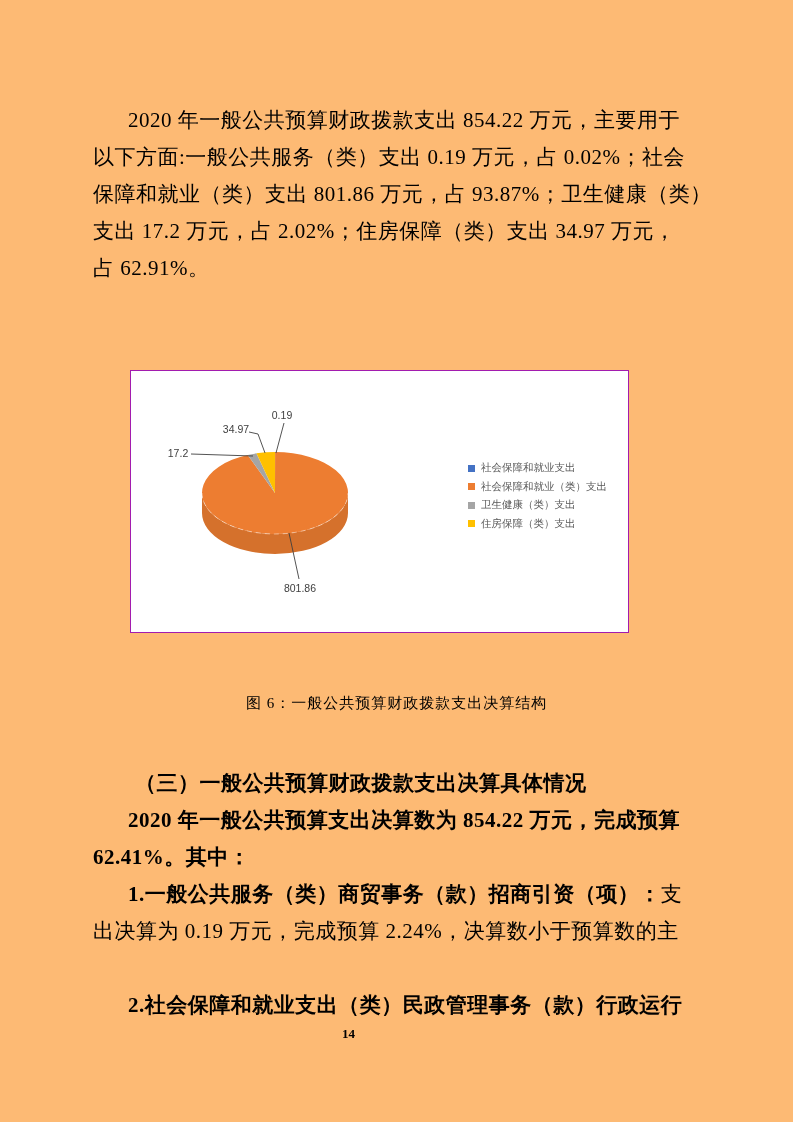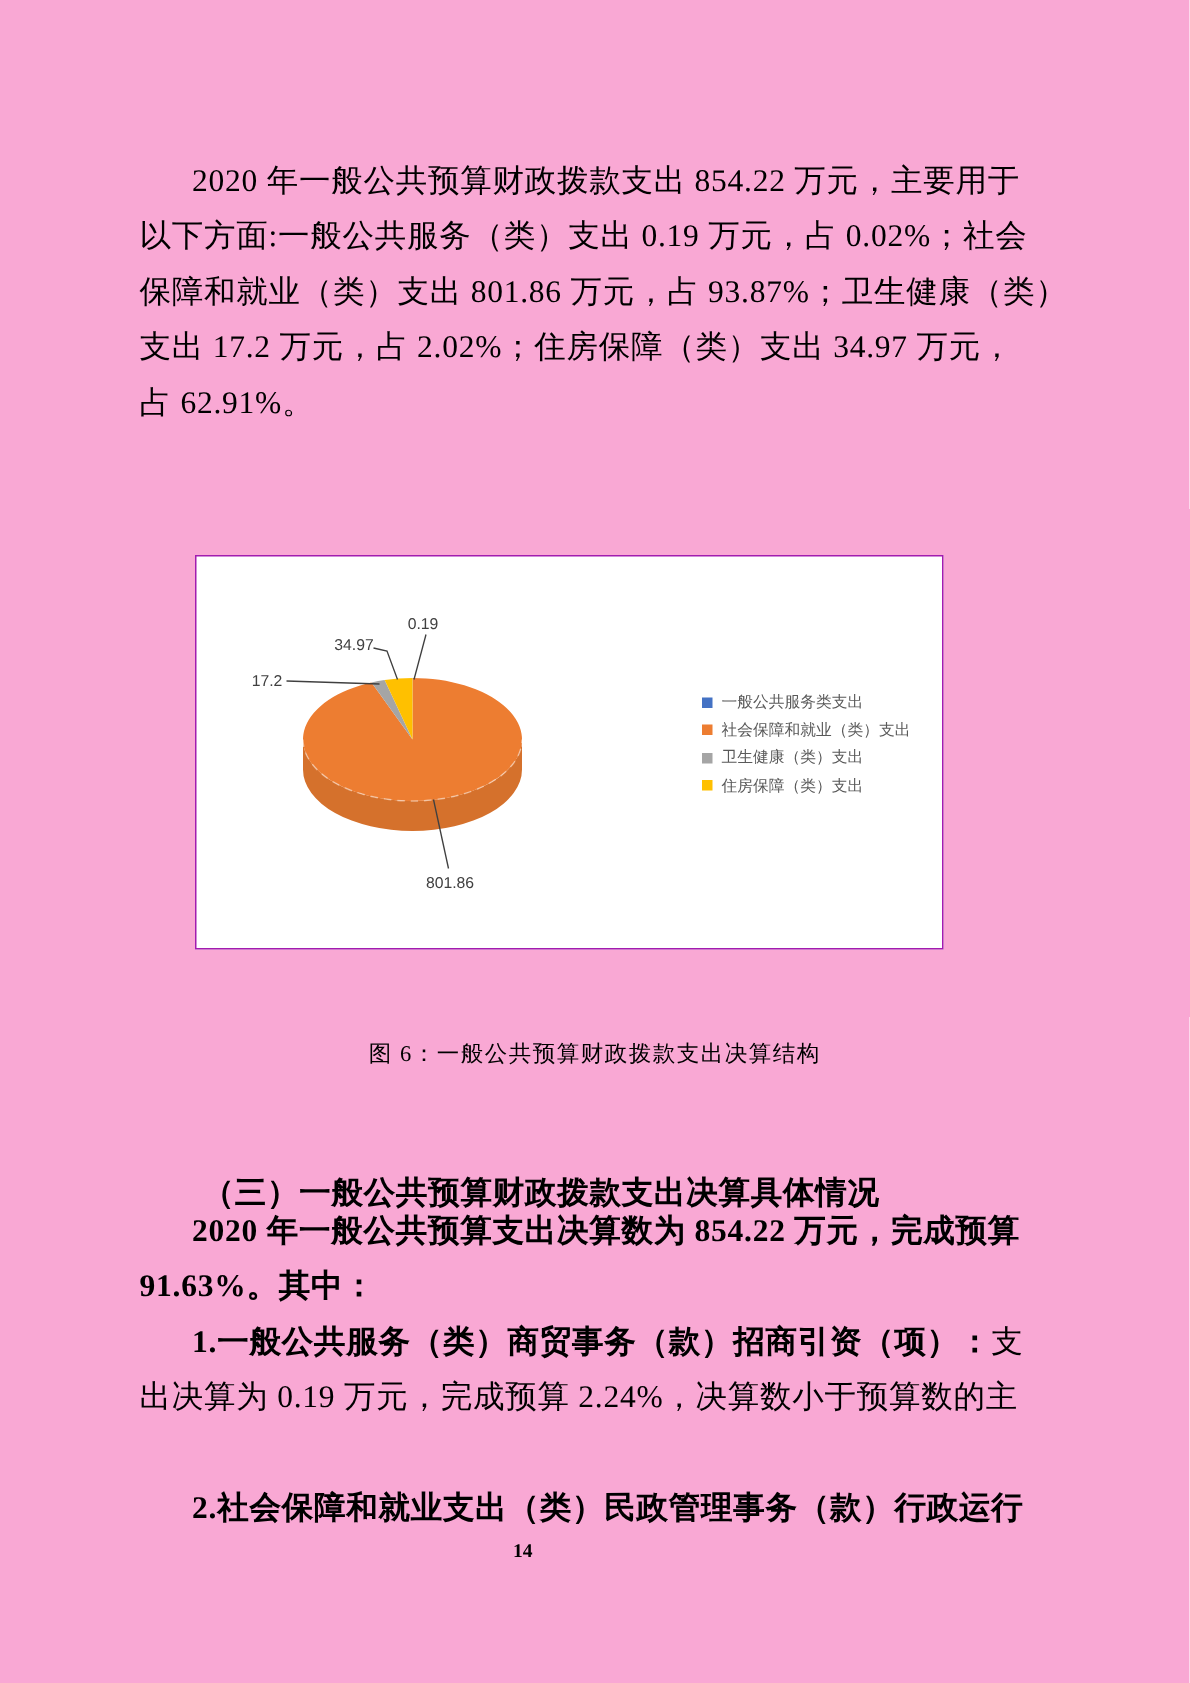--- a/index.html
+++ b/index.html
@@ -1,23 +1,23 @@
 <!DOCTYPE html>
 <html><head>
 <meta charset="utf-8">
 <style>
   html,body{margin:0;padding:0;background:#ffffff;}
   .page{
-    position:relative;width:793px;height:1122px;background:#f9a8d4;
+    position:relative;width:793px;height:1122px;background:#fdba74;
     font-family:"Liberation Serif","DejaVu Serif",serif;color:#000000;overflow:hidden;
   }
   .para{position:absolute;left:93px;width:622px;font-size:21px;line-height:37px;}
   .para .line{height:37px;white-space:nowrap;letter-spacing:0.5px;}
   .indent-num{padding-left:35px;}
-  .indent-cjk{padding-left:42px;margin-top:12px;}
+  .indent-cjk{padding-left:42px;}
   .bold{font-weight:bold;}
   .caption{position:absolute;left:0;width:793px;text-align:center;font-size:15px;line-height:37px;letter-spacing:1px;}
   .figure-box{
     position:absolute;left:130px;top:370px;width:497px;height:261px;
     border:1px solid #a21caf;background:#ffffff;
   }
   .figure-box svg{position:absolute;left:0;top:0;}
   .legend{position:absolute;left:337px;top:88px;margin:0;padding:0;list-style:none;
     font-family:"Liberation Sans","DejaVu Sans",sans-serif;font-size:10.5px;color:#595959;}
   .legend li{height:18.5px;display:flex;align-items:center;white-space:nowrap;}
@@ -59,21 +59,21 @@
 
       <text class="dlabel" x="151" y="48" text-anchor="middle">0.19</text>
       <text class="dlabel" x="105" y="62" text-anchor="middle">34.97</text>
       <text class="dlabel" x="47" y="86" text-anchor="middle">17.2</text>
       <text class="dlabel" x="169" y="221" text-anchor="middle">801.86</text>
     </svg>
 
     <ul class="legend">
       <li>
         <span class="swatch" style="background-color: rgb(68, 114, 196);"></span>
-        <span>一般公共服务类支出</span>
+        <span>社会保障和就业支出</span>
       </li>
       <li>
         <span class="swatch" style="background-color: rgb(237, 125, 49);"></span>
         <span>社会保障和就业（类）支出</span>
       </li>
       <li>
         <span class="swatch" style="background-color: rgb(165, 165, 165);"></span>
         <span>卫生健康（类）支出</span>
       </li>
       <li>
@@ -84,21 +84,21 @@
   </div>
 
   <div class="caption" style="top:685px">图 6：一般公共预算财政拨款支出决算结构</div>
 
   <div class="para bold" style="top:765px">
     <div class="line indent-cjk">（三）一般公共预算财政拨款支出决算具体情况</div>
   </div>
 
   <div class="para bold" style="top:802px">
     <div class="line indent-num">2020 年一般公共预算支出决算数为 854.22 万元，完成预算</div>
-    <div class="line">91.63%。其中：</div>
+    <div class="line">62.41%。其中：</div>
   </div>
 
   <div class="para" style="top:876px">
     <div class="line indent-num">
       <span class="bold">1.一般公共服务（类）商贸事务（款）招商引资（项）：</span><span>支</span>
     </div>
     <div class="line">出决算为 0.19 万元，完成预算 2.24%，决算数小于预算数的主</div>
   </div>
 
   <div class="para" style="top:987px">

